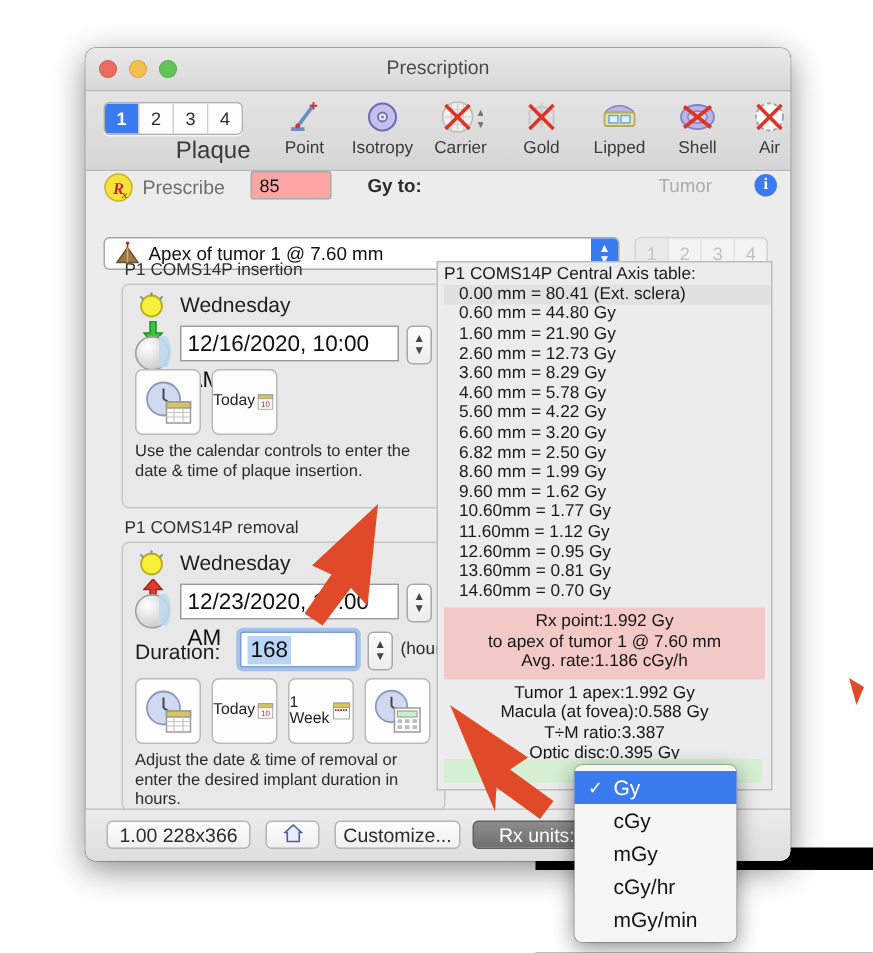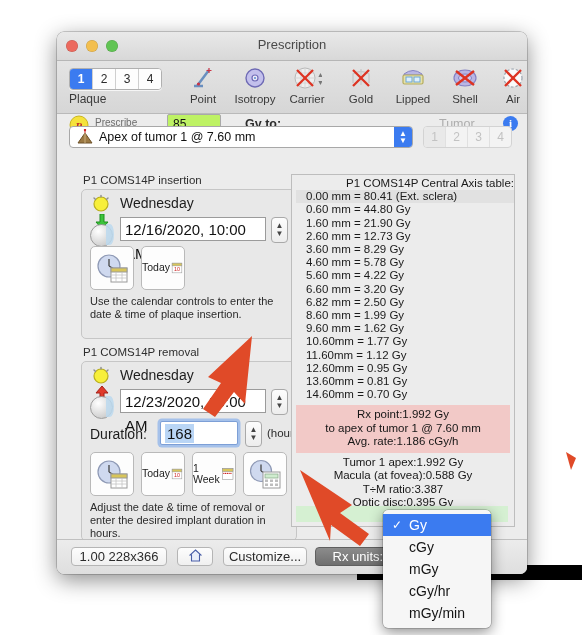--- a/index.html
+++ b/index.html
@@ -46,44 +46,44 @@
     position:absolute;left:12px;top:7px;display:flex;
     border:1px solid #b0b0b0;border-radius:4px;overflow:hidden;
     background:#fff;box-shadow:0 1px 0 rgba(255,255,255,.7);
   }
   .seg div{
     width:22px;height:20px;line-height:20px;text-align:center;
     font-size:12px;color:#2b2b2b;border-right:1px solid #cfcfcf;background:#fdfdfd;
   }
   .seg div:last-child{border-right:none;}
   .seg div.on{background:#3b7bf0;color:#fff;font-weight:bold;}
-  .seglabel{position:absolute;left:12px;top:31px;width:98px;text-align:left;font-size:12px;color:#3a3a3a;}
+  .seglabel{position:absolute;left:12px;top:31px;width:98px;text-align:right;font-size:16px;color:#3a3a3a;}
 
   .tbitem{position:absolute;top:4px;width:52px;text-align:center;}
   .tbicon{height:26px;display:flex;align-items:center;justify-content:center;}
   .tblabel{font-size:11.5px;color:#3a3a3a;margin-top:2px;}
 
   
   .rxrow{position:absolute;left:0;top:80px;width:470px;height:30px;}
   .rxicon{position:absolute;left:12px;top:3px;width:20px;height:20px;}
-  .rxlabel{position:absolute;left:38px;top:5px;font-size:10px;color:#6d6d6d;}
+  .rxlabel{position:absolute;left:38px;top:5px;font-size:13px;color:#6d6d6d;}
   .rxfield{
     position:absolute;left:110px;top:2px;width:54px;height:19px;
-    background:#bef264;border:1px solid #a9a9a9;border-radius:2px;
+    background:#fca5a5;border:1px solid #a9a9a9;border-radius:2px;
     font-size:12px;color:#111;padding:0 0 0 5px;line-height:19px;
     box-sizing:border-box;
   }
   .gyto{position:absolute;left:188px;top:5px;font-size:12.5px;color:#2c2c2c;font-weight:bold;}
   .tumorlbl{position:absolute;left:382px;top:5px;font-size:12.5px;color:#adadad;}
   .infobtn{position:absolute;left:446px;top:4px;width:15px;height:15px;border-radius:50%;
     background:#3b7bf0;color:#fff;font-size:11px;font-weight:bold;text-align:center;
     line-height:15px;font-family:"Liberation Serif",serif;}
 
   
-  .poprow{position:absolute;left:0;top:94px;width:394px;height:28px;}
+  .poprow{position:absolute;left:0;top:126px;width:394px;height:28px;}
   .popup{
     position:absolute;left:12px;top:0;width:344px;height:22px;
     background:#fff;border:1px solid #a8a8a8;border-radius:4px;display:flex;align-items:center;
     box-sizing:border-box;
   }
   .popicon{width:22px;height:16px;margin-left:4px;display:flex;align-items:center;justify-content:center;}
   .poptext{font-size:12.5px;color:#111;margin-left:3px;}
   .poparrowbox{
     position:absolute;right:0px;top:0px;width:18px;height:20px;background:#3b7bf0;
     border-radius:0 3px 3px 0;display:flex;flex-direction:column;
@@ -151,21 +151,21 @@
     font-size:8px;line-height:8px;color:#444;
   }
   .durunit{position:absolute;left:185px;top:9px;font-size:11.5px;color:#2b2b2b;}
 
   
   .rightcol{
     position:absolute;left:234px;top:142px;width:224px;height:353px;
     background:#ececec;border:1px solid #bdbdbd;box-sizing:border-box;
   }
   .axislist{padding:2px 0 0 4px;}
-  .axistitle{font-size:11.5px;color:#1a1a1a;line-height:13.2px;text-align:right;}
+  .axistitle{font-size:11.5px;color:#1a1a1a;line-height:13.2px;}
   .axisrow{font-size:11.5px;color:#1a1a1a;line-height:13.2px;white-space:pre;padding-left:10px;}
   .axisrow.first{background:#e1e1e1;}
   .rxbox{
     margin:4px 4px 0 4px;background:#f2c9c7;text-align:center;padding:3px 0 4px 0;
   }
   .rxbox div{font-size:11.5px;color:#161616;line-height:13.5px;}
   .statline{text-align:center;font-size:11.5px;color:#161616;line-height:13.5px;}
   .greenbar{position:absolute;left:4px;bottom:4px;width:212px;height:16px;background:#d5f0d2;}
 
   

